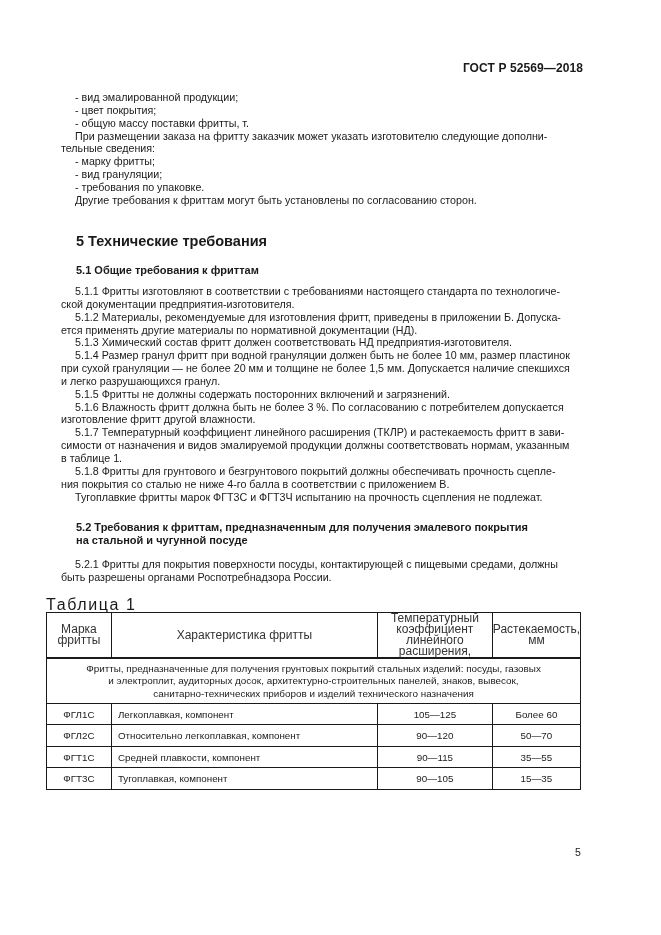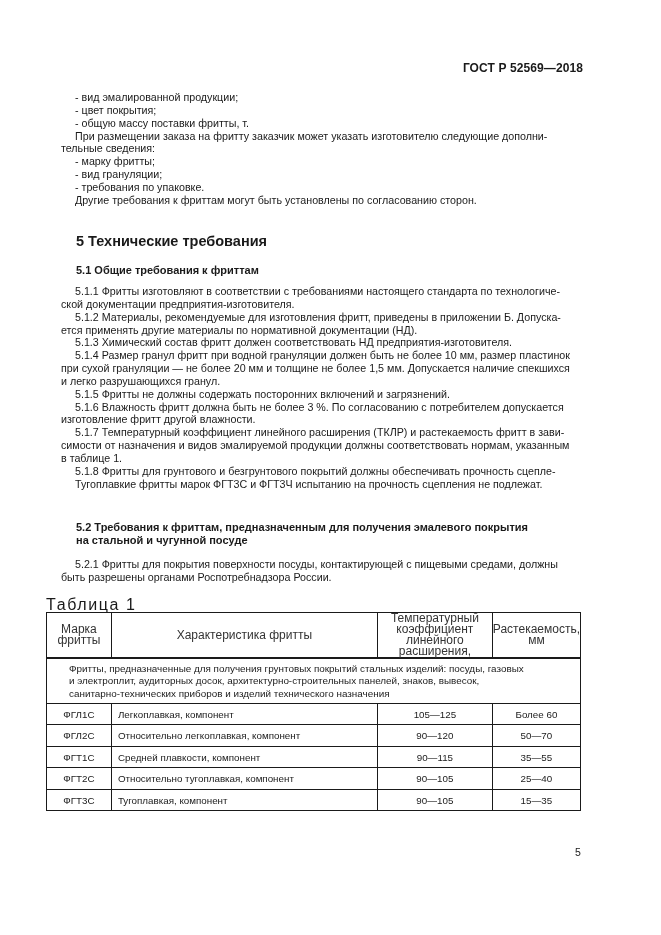--- a/index.html
+++ b/index.html
@@ -11,21 +11,21 @@
   .line { white-space: nowrap; }
   .ind { padding-left: 14px; }
   .just { text-align: justify; text-align-last: left; }
   .h1 { position: absolute; left: 76px; top: 233px; font-size: 14.5px; font-weight: bold; }
   .h2 { position: absolute; left: 76px; font-size: 11px; font-weight: bold; line-height: 13px; }
   .table-caption { position: absolute; left: 46px; top: 596px; font-size: 16px; letter-spacing: 1.6px; }
   table { position: absolute; left: 46px; top: 612px; width: 535px; border-collapse: collapse; font-size: 9.8px; }
   td, th { border: 1px solid #1a1a1a; padding: 0; }
   th { font-weight: normal; font-size: 12px; line-height: 11px; height: 41px; color: #333; }
   thead tr th { border-bottom: 2px solid #1a1a1a; }
-  .group-row td { text-align: left; line-height: 12.3px; padding: 4px 22px 3px; font-size: 9.9px; }
+  .group-row td { text-align: center; line-height: 12.3px; padding: 4px 22px 3px; font-size: 9.9px; }
   .data-row td { height: 20.5px; }
   .c-mark { width: 64px; text-align: center; }
   .c-char { width: 260px; text-align: left; padding-left: 6px; }
   .c-tklr { width: 114px; text-align: center; }
   .c-flow { text-align: center; }
   .page-num { position: absolute; left: 575px; top: 846px; font-size: 10.5px; }
 </style>
 </head>
 <body>
 
@@ -58,20 +58,21 @@
       <div class="line ind">5.1.4 Размер гранул фритт при водной грануляции должен быть не более 10 мм, размер пластинок</div>
       <div class="line">при сухой грануляции — не более 20 мм и толщине не более 1,5 мм. Допускается наличие спекшихся</div>
       <div class="line">и легко разрушающихся гранул.</div>
       <div class="line ind">5.1.5 Фритты не должны содержать посторонних включений и загрязнений.</div>
       <div class="line ind">5.1.6 Влажность фритт должна быть не более 3 %. По согласованию с потребителем допускается</div>
       <div class="line">изготовление фритт другой влажности.</div>
       <div class="line ind">5.1.7 Температурный коэффициент линейного расширения (ТКЛР) и растекаемость фритт в зави-</div>
       <div class="line">симости от назначения и видов эмалируемой продукции должны соответствовать нормам, указанным</div>
       <div class="line">в таблице 1.</div>
       <div class="line ind">5.1.8 Фритты для грунтового и безгрунтового покрытий должны обеспечивать прочность сцепле-</div>
+      <div class="line">ния покрытия со сталью не ниже 4-го балла в соответствии с приложением В.</div>
       <div class="line ind">Тугоплавкие фритты марок ФГТ3С и ФГТ3Ч испытанию на прочность сцепления не подлежат.</div>
     </div>
 
   <div class="h2" style="top:521px;">
     <div>5.2 Требования к фриттам, предназначенным для получения эмалевого покрытия</div>
     <div>на стальной и чугунной посуде</div>
   </div>
 
   <div class="text" id="sub52" style="top:558px;">
       <div class="line ind">5.2.1 Фритты для покрытия поверхности посуды, контактирующей с пищевыми средами, должны</div>
@@ -109,26 +110,20 @@
           <td class="c-tklr">90—120</td>
           <td class="c-flow">50—70</td>
         </tr>
         <tr class="data-row">
           <td class="c-mark">ФГТ1С</td>
           <td class="c-char">Средней плавкости, компонент</td>
           <td class="c-tklr">90—115</td>
           <td class="c-flow">35—55</td>
         </tr>
         <tr class="data-row">
-          <td class="c-mark">ФГТ2С</td>
-          <td class="c-char">Относительно тугоплавкая, компонент</td>
-          <td class="c-tklr">90—105</td>
-          <td class="c-flow">25—40</td>
-        </tr>
-        <tr class="data-row">
           <td class="c-mark">ФГТ3С</td>
           <td class="c-char">Тугоплавкая, компонент</td>
           <td class="c-tklr">90—105</td>
           <td class="c-flow">15—35</td>
         </tr>
       </tbody>
   </table>
 
   <div class="page-num">5</div>
 </div>

